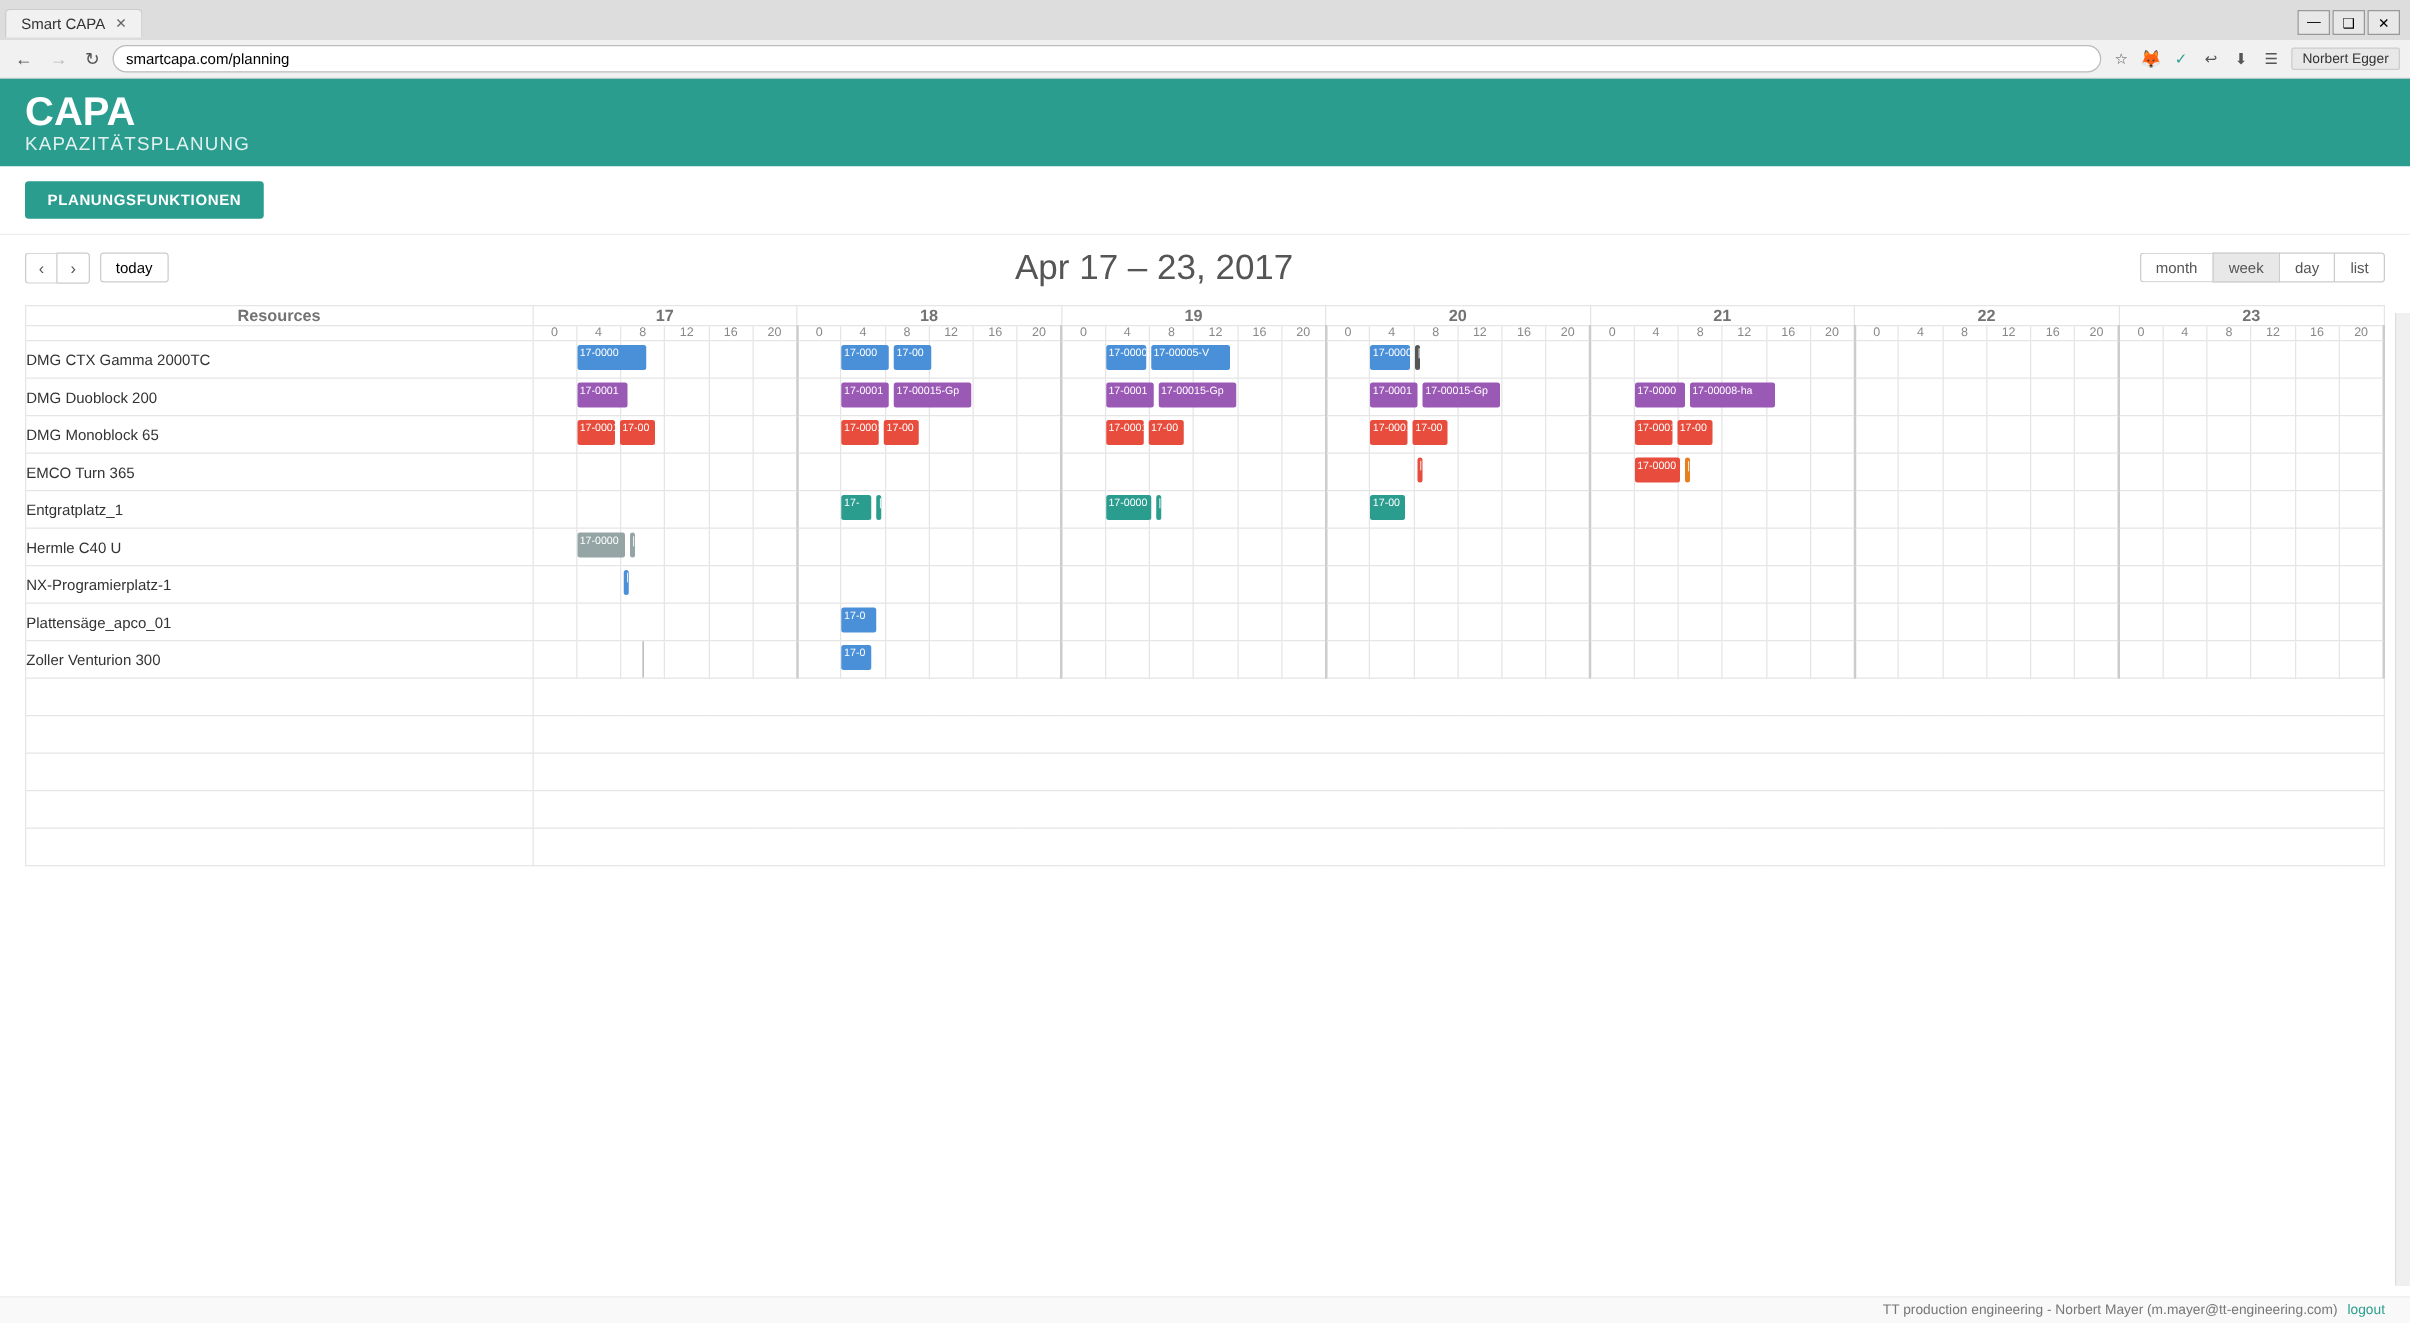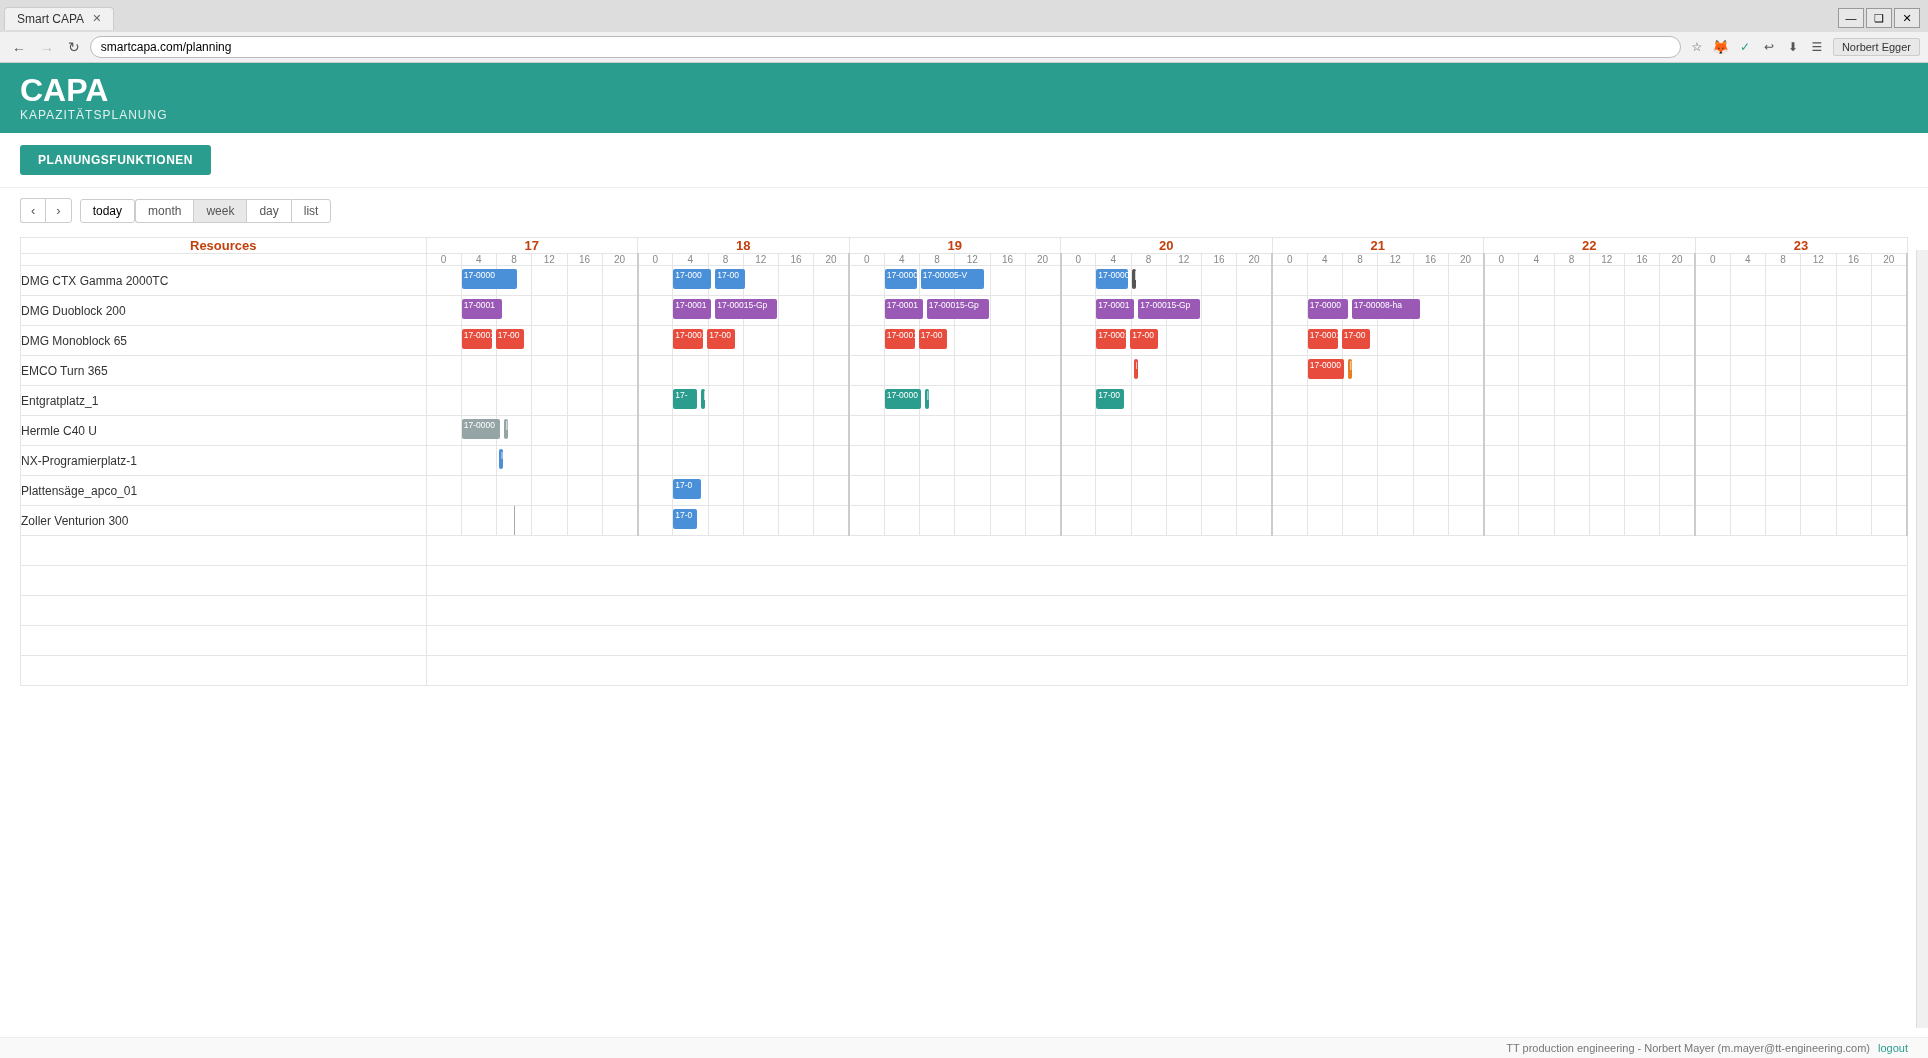--- a/index.html
+++ b/index.html
@@ -57,21 +57,21 @@
     .app-header {
       background: #2a9d8f;
       color: white;
       display: flex;
       align-items: center;
       padding: 0 20px;
       height: 70px;
     }
     .logo-area { display: flex; flex-direction: column; }
     .logo-text { font-size: 32px; font-weight: bold; color: white; line-height: 1; }
-    .logo-sub { font-size: 12px; letter-spacing: 1px; color: rgba(255,255,255,0.85); margin-top: 2px; }
+    .logo-sub { font-size: 15px; letter-spacing: 1px; color: rgba(255,255,255,0.85); margin-top: 2px; }
     .nav-spacer { flex: 1; }
     .main-nav { display: flex; gap: 28px; }
     .nav-item { color: white; text-decoration: none; font-size: 14px; cursor: pointer; opacity: 0.95; }
 
     
     .toolbar {
       padding: 12px 20px;
       border-bottom: 1px solid #eee;
     }
     .planning-btn {
@@ -112,21 +112,21 @@
 
     
     .resource-row {
       height: 30px;
     }
 
     
     .day-header-row th {
       text-align: center;
       font-weight: bold;
-      color: #c2410c;
+      color: #737373;
       font-size: 13px;
       padding: 5px 0;
       border-bottom: 1px solid #ddd;
     }
     .hour-header-row th {
       text-align: center;
       font-size: 10px;
       color: #888;
       padding: 2px 0;
       font-weight: normal;
@@ -278,20 +278,21 @@
 <div class="toolbar">
   <button class="planning-btn">PLANUNGSFUNKTIONEN</button>
 </div>
 
 <div class="cal-header">
   <div style="display:flex;align-items:center;">
     <button class="nav-arrow nav-prev">‹</button>
     <button class="nav-arrow nav-next">›</button>
     <button class="today-btn">today</button>
   </div>
+  <div class="cal-title">Apr 17 – 23, 2017</div>
   <div class="view-buttons">
     <button class="view-btn">month</button>
     <button class="view-btn active">week</button>
     <button class="view-btn">day</button>
     <button class="view-btn">list</button>
   </div>
 </div>
 
 <div class="schedule-container">
   <table class="sched">

